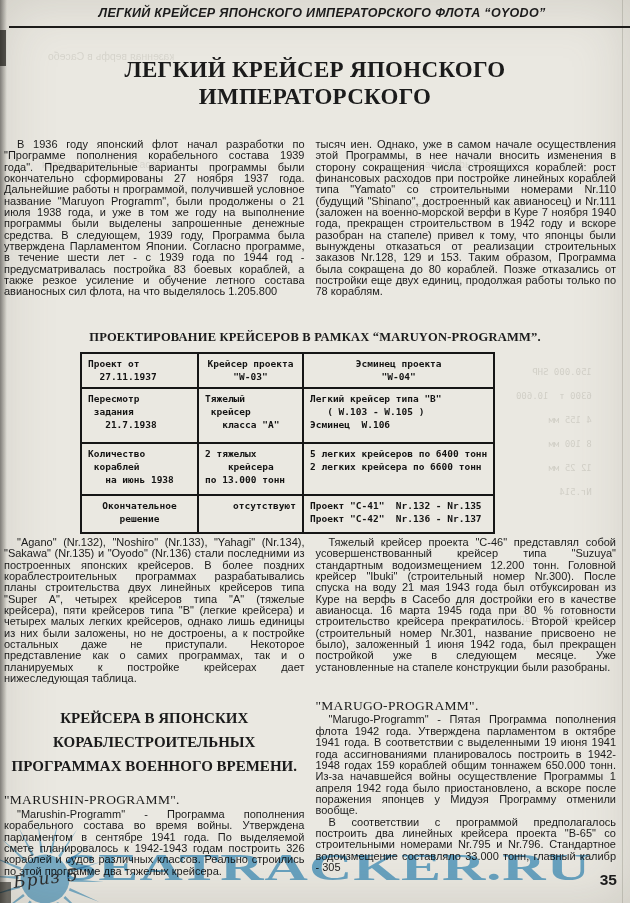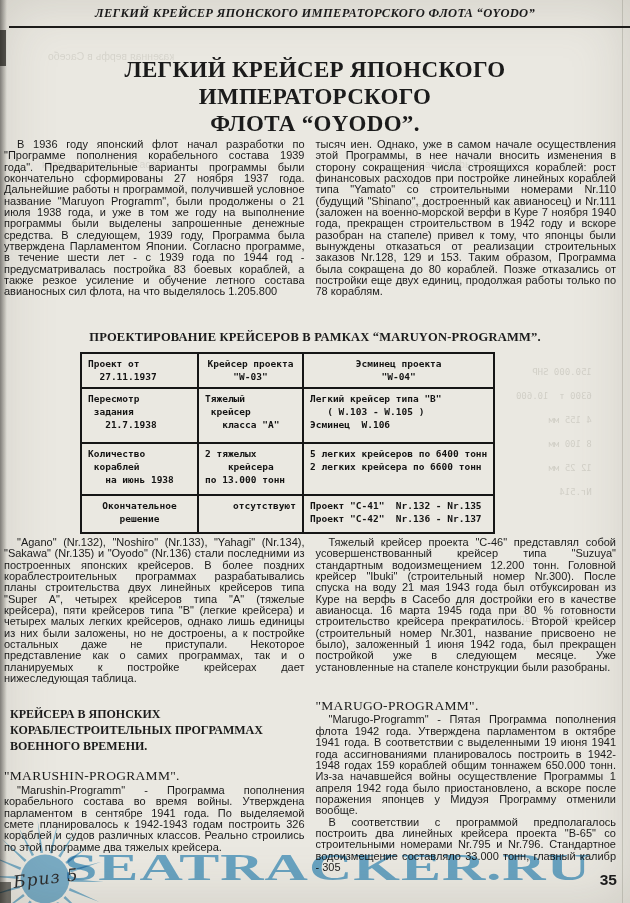--- a/index.html
+++ b/index.html
@@ -10,22 +10,22 @@
     font-family:"Liberation Sans", sans-serif; color:#1b1b1b;
     box-shadow: inset 0 0 55px rgba(110,105,90,.22);
   }
   
   .edge-left   { position:absolute; left:0; top:0; width:7px; height:100%;
                  background:linear-gradient(to right, rgba(35,33,30,.50), rgba(35,33,30,0)); }
   .edge-mark-a { position:absolute; left:0; top:30px;  width:6px;  height:36px; background:#26241f; opacity:.75; }
   .edge-mark-b { position:absolute; left:0; top:882px; width:11px; height:21px; background:#2e2c27; opacity:.65; }
   .edge-right  { position:absolute; right:7px; top:0; width:1px; height:100%; background:rgba(120,118,105,.28); }
 
-  .running-header { position:absolute; top:6px; left:10px; width:610px; text-align:center;
-    font-family:Liberation Serif, serif; font-weight:bold; font-style:italic;
+  .running-header { position:absolute; top:6px; left:17px; width:610px; text-align:center;
+    font-family:Liberation Sans, sans-serif; font-weight:bold; font-style:italic;
     font-size:12.5px; letter-spacing:.3px; white-space:nowrap; }
   .header-rule { position:absolute; top:26px; left:9px; right:0; height:2px; background:#1d1c1a; }
 
   .doc-title { position:absolute; top:56px; left:15px; width:600px; text-align:center;
     font-family:"Liberation Serif", serif; font-weight:bold; font-size:23px;
     line-height:27px; letter-spacing:.3px; }
 
   .cols { position:absolute; left:4px; width:612px; display:flex; gap:11px; }
   .cols-top { top:139px; }
   .cols-bottom { top:537px; }
@@ -39,22 +39,22 @@
   table.spec { position:absolute; left:80px; top:352px; border-collapse:collapse;
     font-family:"DejaVu Sans Mono", monospace; font-size:9.5px; font-weight:bold;
     line-height:13px; color:#141414; }
   table.spec td { border:2px solid #161616; vertical-align:top; padding:3px 6px 4px; }
   td.w1 { width:117px; } td.w2 { width:105px; } td.w3 { width:176px; }
   tr.r1 td { height:32px; } tr.r2 td { height:55px; } tr.r3 td { height:52px; } tr.r4 td { height:38px; }
   td.pre { white-space:pre; }
   td.ctr { white-space:pre-line; text-align:center; }
   td.low { padding-top:17px;text-align:right; }
 
-  .war-heading { margin:22px 6px 0; text-align:left; font-family:"Liberation Serif", serif;
-    font-weight:bold; font-size:12px; line-height:16px; text-indent:0; }
+  .war-heading { margin:22px 6px 0; text-align:center; font-family:"Liberation Serif", serif;
+    font-weight:bold; font-size:15px; line-height:24px; text-indent:0; }
   .sub-heading { margin-top:16px; font-family:"Liberation Serif", serif; font-size:13.5px;
     letter-spacing:.3px; text-align:left; text-indent:0; white-space:nowrap; }
   .mt-big { margin-top:27px; }
   .mt-par { margin-top:3px; }
 
   
   .bleed { position:absolute; color:#6e6c5e; opacity:.16; filter:blur(.4px);
     font-size:10.5px; white-space:pre; pointer-events:none; }
   .bleed.mirror { transform:scaleX(-1); }
   .bleed.mono { font-family:"DejaVu Sans Mono", monospace; font-size:9px; line-height:24px; opacity:.20; }
@@ -91,21 +91,20 @@
 8 100 мм
 12 25 мм
 Nr.514</div>
   <div class="bleed mirror" style="left:470px; top:612px;">заложен 1 апреля 1943</div>
 
   <div class="running-header">ЛЕГКИЙ КРЕЙСЕР ЯПОНСКОГО ИМПЕРАТОРСКОГО ФЛОТА “OYODO”</div>
   <div class="header-rule"></div>
 
   <div class="doc-title">
     <span style="display:block">ЛЕГКИЙ КРЕЙСЕР ЯПОНСКОГО ИМПЕРАТОРСКОГО</span>
-    <span style="display:block">ФЛОТА “OYODO”.</span>
   </div>
 
   <div class="cols cols-top">
     <div class="col">
       <div class="p">В 1936 году японский флот начал разработки по "Программе пополнения корабельного состава 1939 года". Предварительные варианты программы были окончательно сформированы 27 ноября 1937 года. Дальнейшие работы н программой, получившей условное название "Maruyon Programm", были продолжены о 21 июля 1938 года, и уже в том же году на выполнение программы были выделены запрошенные денежные средства. В следующем, 1939 году, Программа была утверждена Парламентом Японии. Согласно программе, в течение шести лет - с 1939 года по 1944 год - предусматривалась постройка 83 боевых кораблей, а также резкое усиление и обучение летного состава авианосных сил флота, на что выделялось 1.205.800</div>
     </div>
     <div class="col">
       <div class="p0">тысяч иен. Однако, уже в самом начале осуществления этой Программы, в нее начали вносить изменения в сторону сокращения числа строящихся кораблей: рост финансовых расходов при постройке линейных кораблей типа "Yamato" со строительными номерами Nr.110 (будущий "Shinano", достроенный как авианосец) и Nr.111 (заложен на военно-морской верфи в Куре 7 ноября 1940 года, прекращен строительством в 1942 году и вскоре разобран на стапеле) привел к тому, что японцы были вынуждены отказаться от реализации строительных заказов Nr.128, 129 и 153. Таким образом, Программа была сокращена до 80 кораблей. Позже отказались от постройки еще двух единиц, продолжая работы только по 78 кораблям.</div>
     </div>
   </div>

